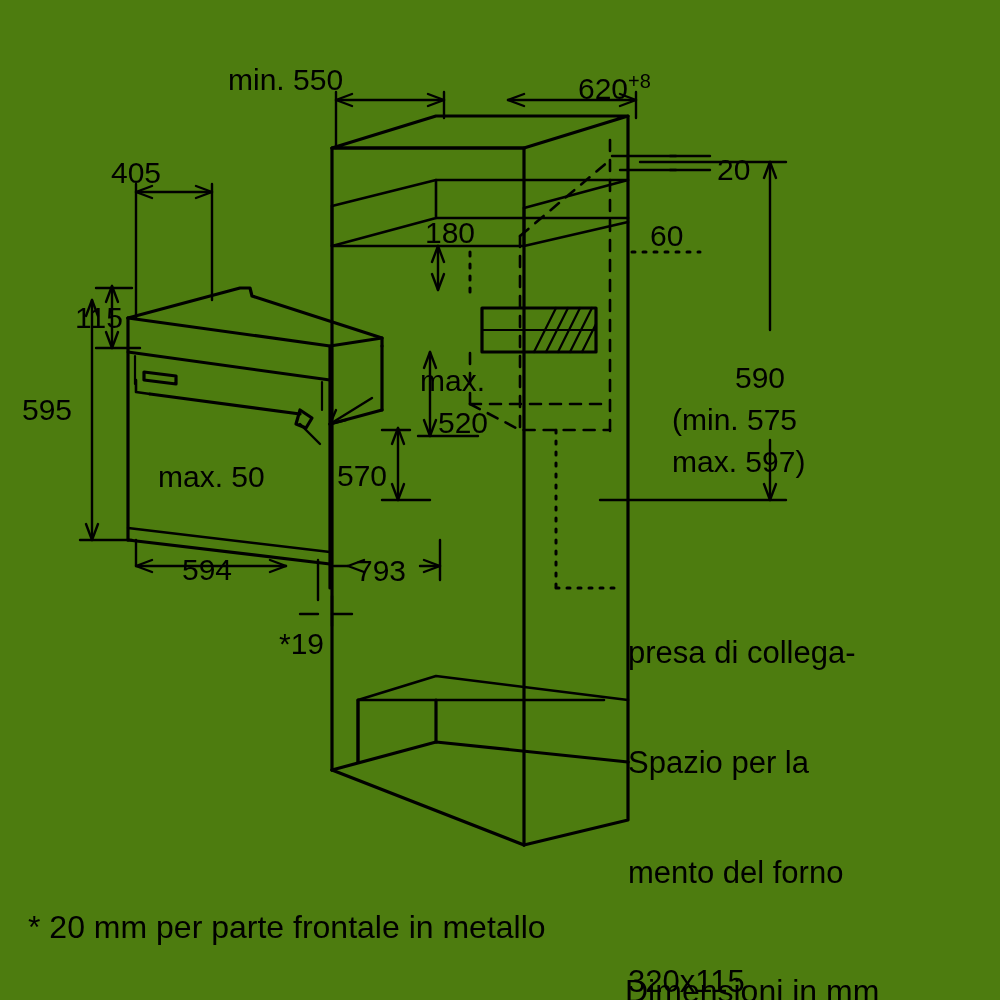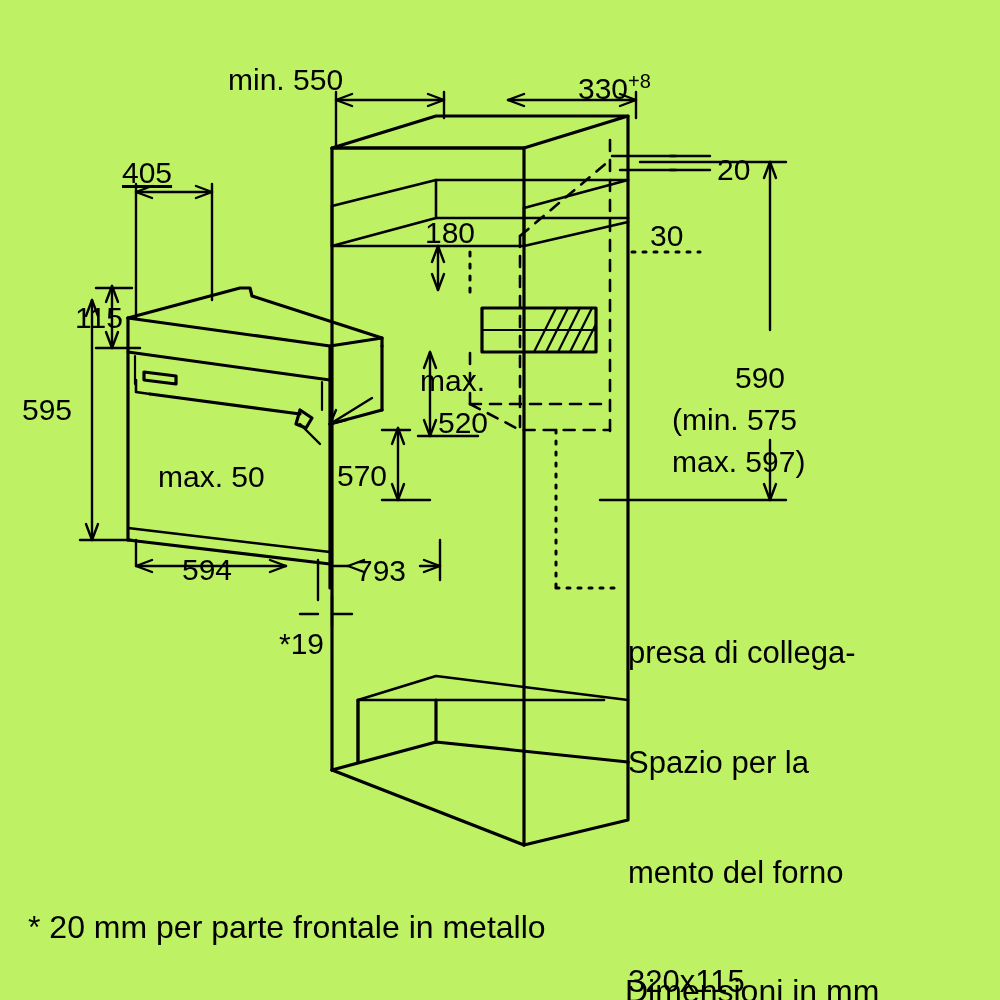--- a/index.html
+++ b/index.html
@@ -7,21 +7,21 @@
     padding: 0;
     background: #ffffff;
   }
   body {
     font-family: "Liberation Sans", sans-serif;
   }
   #page {
     position: relative;
     width: 1000px;
     height: 1000px;
-    background: #bef264;
+    background: #4d7c0f;
     overflow: hidden;
   }
   #diagram {
     position: absolute;
     left: 0;
     top: 0;
     width: 1000px;
     height: 1000px;
   }
   .lbl {
@@ -201,26 +201,26 @@
 
         <path d="M300 614 L318 614"></path>
         <path d="M332 614 L352 614"></path>
         <path d="M332 596 L332 626"></path>
       </g>
     </g>
   </svg>
 
   <div class="lbl sz-dim" style="left:228px; top:62px;">min. 550</div>
 
-  <div class="lbl sz-dim" style="left:578px; top:70px;"><span>330</span><span class="sup">+8</span></div>
+  <div class="lbl sz-dim" style="left:578px; top:70px;"><span>620</span><span class="sup">+8</span></div>
 
   <div class="lbl sz-dim" style="left:717px; top:152px;">20</div>
-  <div class="lbl sz-dim" style="left:122px; top:155px;text-decoration:underline;">405</div>
+  <div class="lbl sz-dim" style="left:111px; top:155px;">405</div>
   <div class="lbl sz-dim" style="left:425px; top:215px;">180</div>
-  <div class="lbl sz-dim" style="left:650px; top:218px;">30</div>
+  <div class="lbl sz-dim" style="left:650px; top:218px;">60</div>
   <div class="lbl sz-dim" style="left:42px; top:300px;margin-left:33px;">115</div>
   <div class="lbl sz-dim" style="left:22px; top:392px;">595</div>
   <div class="lbl sz-dim" style="left:420px; top:363px;">max.</div>
   <div class="lbl sz-dim" style="left:412px; top:405px;margin-left:26px;">520</div>
   <div class="lbl sz-dim" style="left:735px; top:360px;">590</div>
   <div class="lbl sz-dim" style="left:672px; top:402px;text-align:right;">(min. 575</div>
   <div class="lbl sz-dim" style="left:672px; top:444px;">max. 597)</div>
   <div class="lbl sz-dim" style="left:158px; top:459px;">max. 50</div>
   <div class="lbl sz-dim" style="left:337px; top:458px;">570</div>
   <div class="lbl sz-dim" style="left:182px; top:552px;">594</div>

